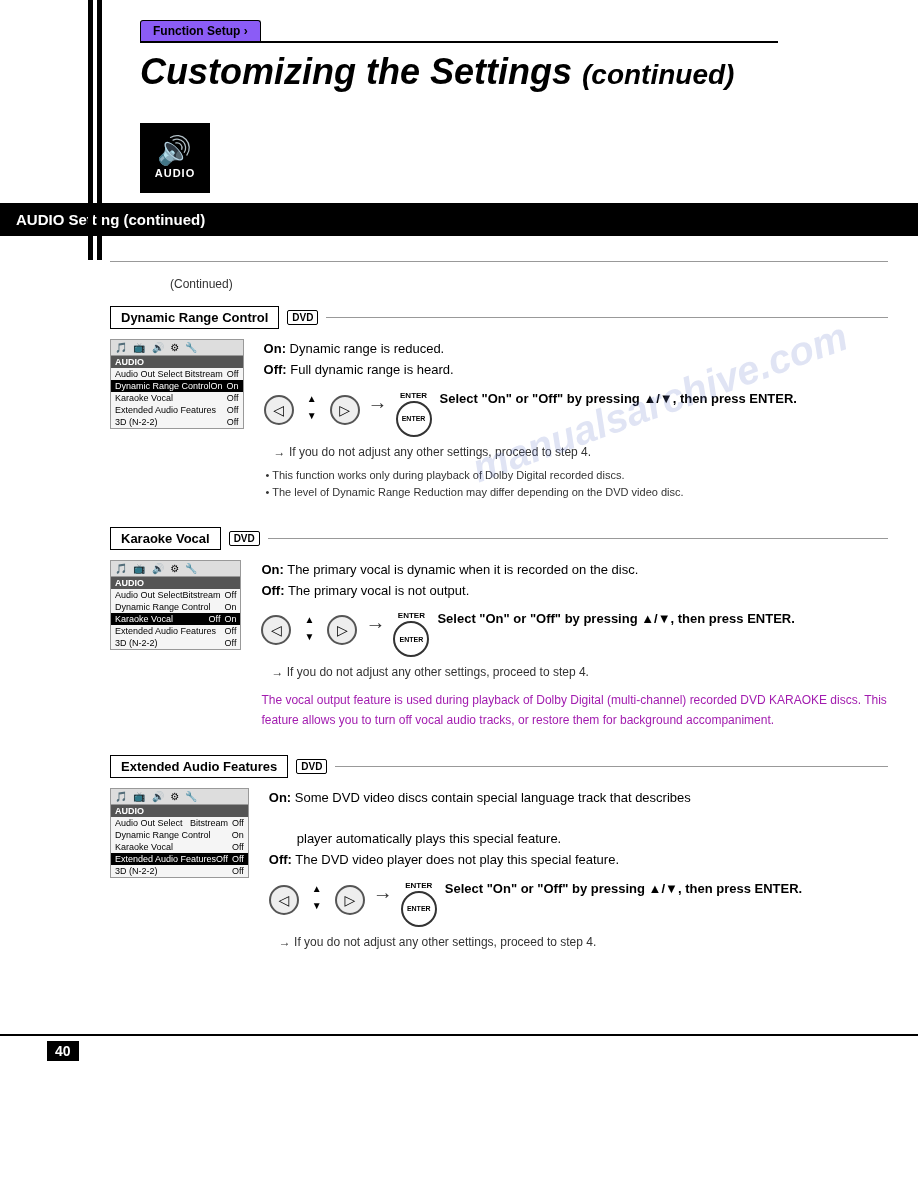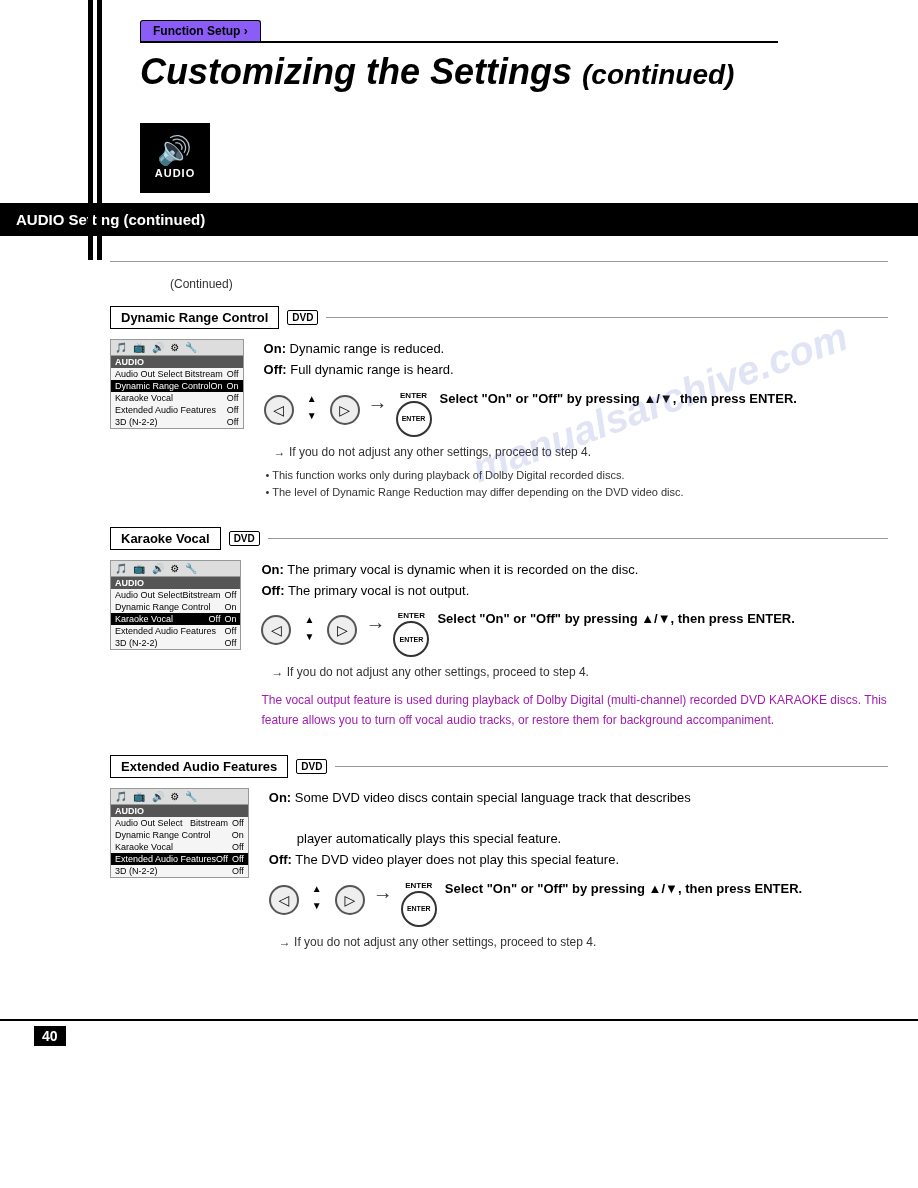--- a/index.html
+++ b/index.html
@@ -272,22 +272,22 @@
     .vocal-desc {
       margin-top: 12px;
       font-size: 12px;
       line-height: 1.6;
       color: #a21caf;
     }
 
     
     .page-num-bar {
       border-top: 2px solid #000;
-      margin-top: 20px;
-      padding: 5px 34px;
+      margin-top: 35px;
+      padding: 5px 47px;
       display: flex;
       align-items: flex-start;
       gap: 12px;
     }
     .page-num-box {
       background: #000;
       color: #fff;
       padding: 2px 8px;
       font-weight: bold;
       font-size: 14px;

